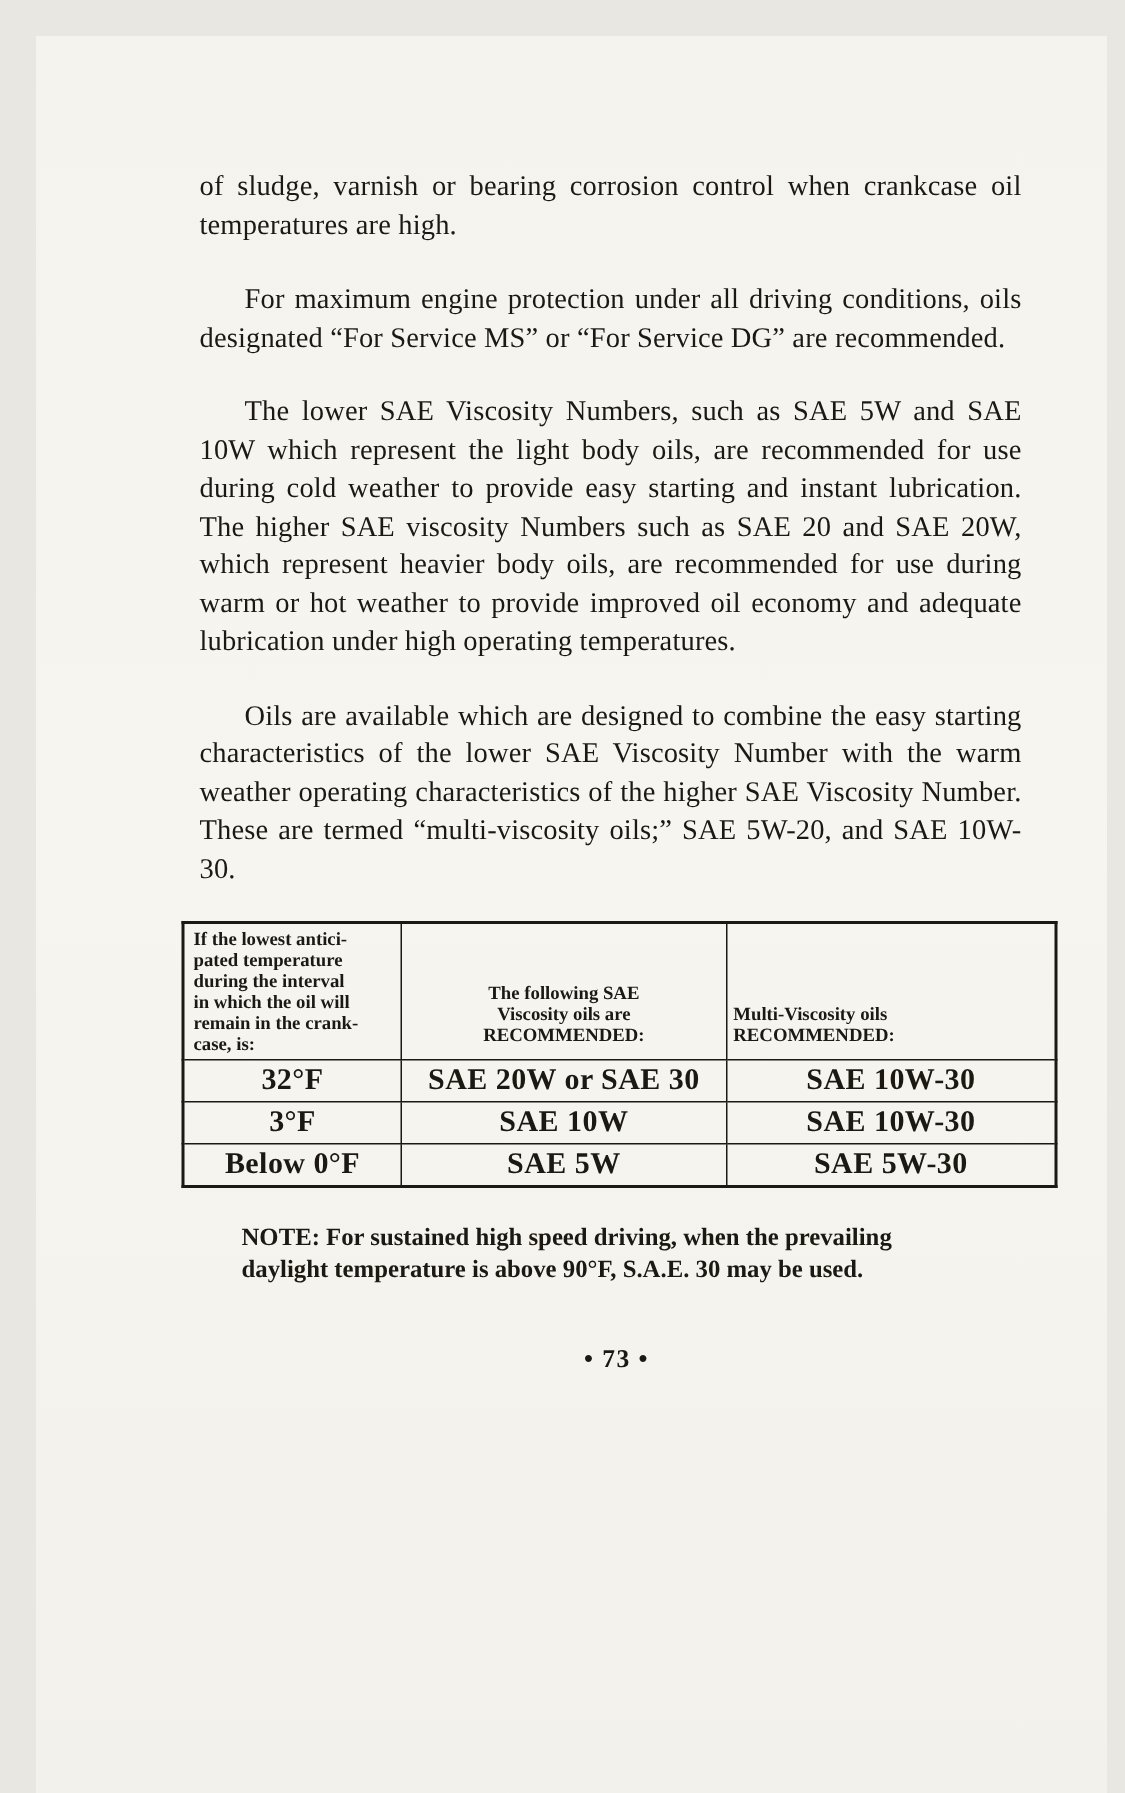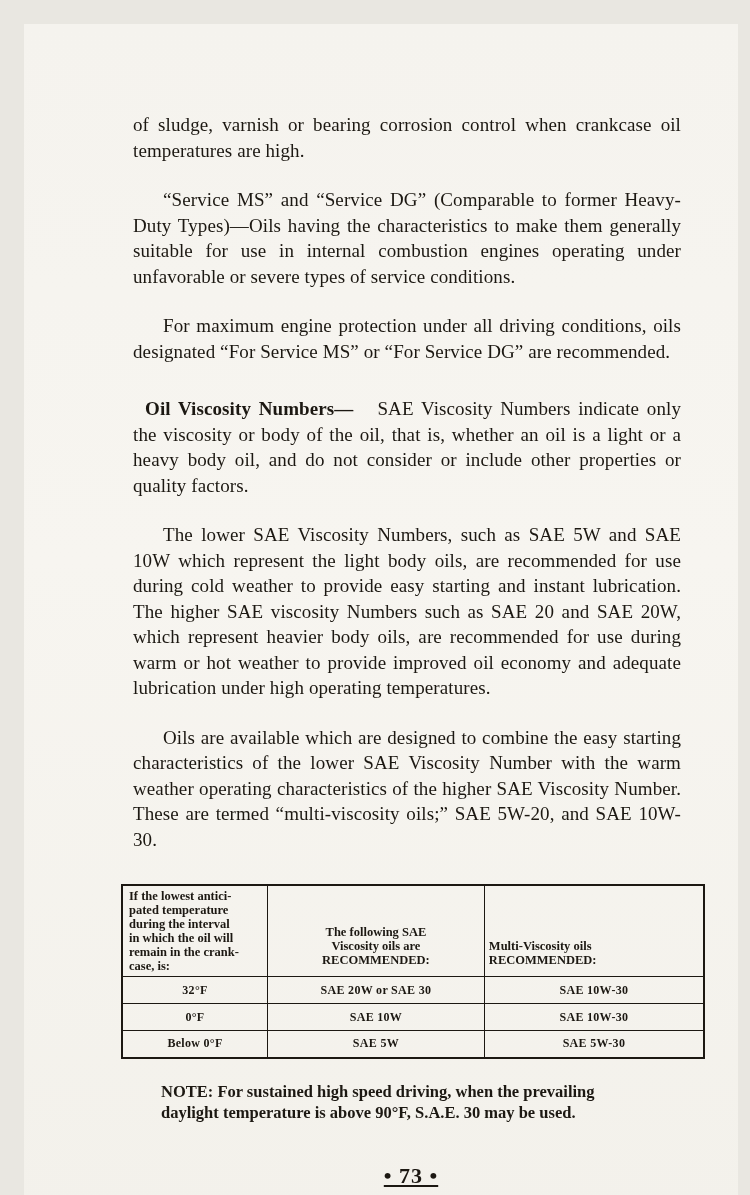--- a/index.html
+++ b/index.html
@@ -25,38 +25,38 @@
     line-height: 25.5px;
     text-align: justify;
     letter-spacing: 0.1px;
   }
   p.ind { text-indent: 30px; }
   p.sect { margin-top: 8px; }
   .sect .lead { font-weight: bold; }
 
   table.oil {
     border-collapse: collapse;
-    margin-top: 20px;
+    margin-top: 10px;
     width: 584px;
     border: 2px solid #1c1812;
   }
   table.oil th, table.oil td {
     border: 1px solid #1c1812;
   }
   table.oil th {
     font-size: 12.5px;
     line-height: 14px;
     font-weight: bold;
     white-space: pre-line;
   }
   th.h1 { width: 153px; text-align: left;   vertical-align: top;    padding: 3px 4px 3px 6px; }
   th.h2 { width: 228px; text-align: center; vertical-align: bottom; padding: 0 4px 9px; }
   th.h3 { width: 231px; text-align: left; vertical-align: bottom; padding: 0 4px 9px; }
   table.oil td {
-    font-size: 12px;
+    font-size: 20px;
     font-weight: bold;
     text-align: center;
     height: 27px;
     padding: 2px 4px;
     letter-spacing: 0.3px;
   }
   .note {
     margin-top: 10px;
     margin-left: 28px;
     width: 556px;
@@ -67,38 +67,35 @@
     text-align: left;
   }
   .footer-wrap {
     margin-left: -85px;
     width: 750px;
     margin-top: 16px;
     text-align: center;
   }
   .footer {
     font-weight: bold;
-    font-size: 22px;
+    font-size: 17px;
     letter-spacing: 1px;
-    text-decoration: underline;
   }
 </style>
 </head>
 <body>
 
 <div class="page">
   <div class="content">
 
     <p class="body">of sludge, varnish or bearing corrosion control when crankcase oil temperatures are high.</p>
 
-    <p class="body ind">“Service MS” and “Service DG” (Comparable to former Heavy-Duty Types)—Oils having the characteristics to make them generally suitable for use in internal combustion engines operating under unfavorable or severe types of service conditions.</p>
 
     <p class="body ind">For maximum engine protection under all driving conditions, oils designated “For Service MS” or “For Service DG” are recommended.</p>
 
-    <p class="body sect"><b class="lead">Oil Viscosity Numbers—</b><span>SAE Viscosity Numbers indicate only the viscosity or body of the oil, that is, whether an oil is a light or a heavy body oil, and do not consider or include other properties or quality factors.</span></p>
 
     <p class="body ind">The lower SAE Viscosity Numbers, such as SAE 5W and SAE 10W which represent the light body oils, are recommended for use during cold weather to provide easy starting and instant lubrication. The higher SAE viscosity Numbers such as SAE 20 and SAE 20W, which represent heavier body oils, are recommended for use during warm or hot weather to provide improved oil economy and adequate lubrication under high operating temperatures.</p>
 
     <p class="body ind">Oils are available which are designed to combine the easy starting characteristics of the lower SAE Viscosity Number with the warm weather operating characteristics of the higher SAE Viscosity Number. These are termed “multi-viscosity oils;” SAE 5W-20, and SAE 10W-30.</p>
 
 
     <table class="oil">
       <thead>
         <tr>
           <th class="h1">If the lowest antici-
@@ -114,21 +111,21 @@
 RECOMMENDED:</th>
         </tr>
       </thead>
       <tbody>
         <tr>
           <td>32°F</td>
           <td>SAE 20W or SAE 30</td>
           <td>SAE 10W-30</td>
         </tr>
         <tr>
-          <td>0°F</td>
+          <td>3°F</td>
           <td>SAE 10W</td>
           <td>SAE 10W-30</td>
         </tr>
         <tr>
           <td>Below 0°F</td>
           <td>SAE 5W</td>
           <td>SAE 5W-30</td>
         </tr>
       </tbody>
     </table>

